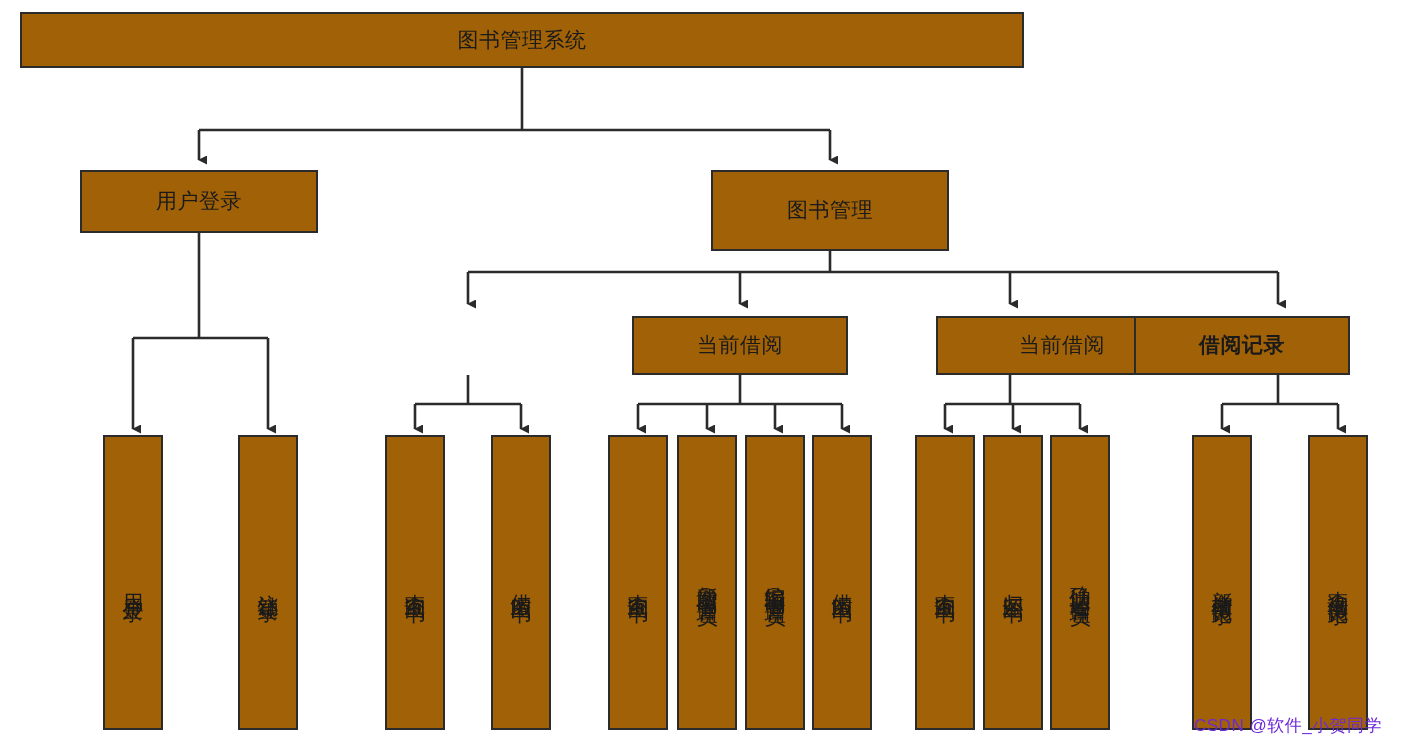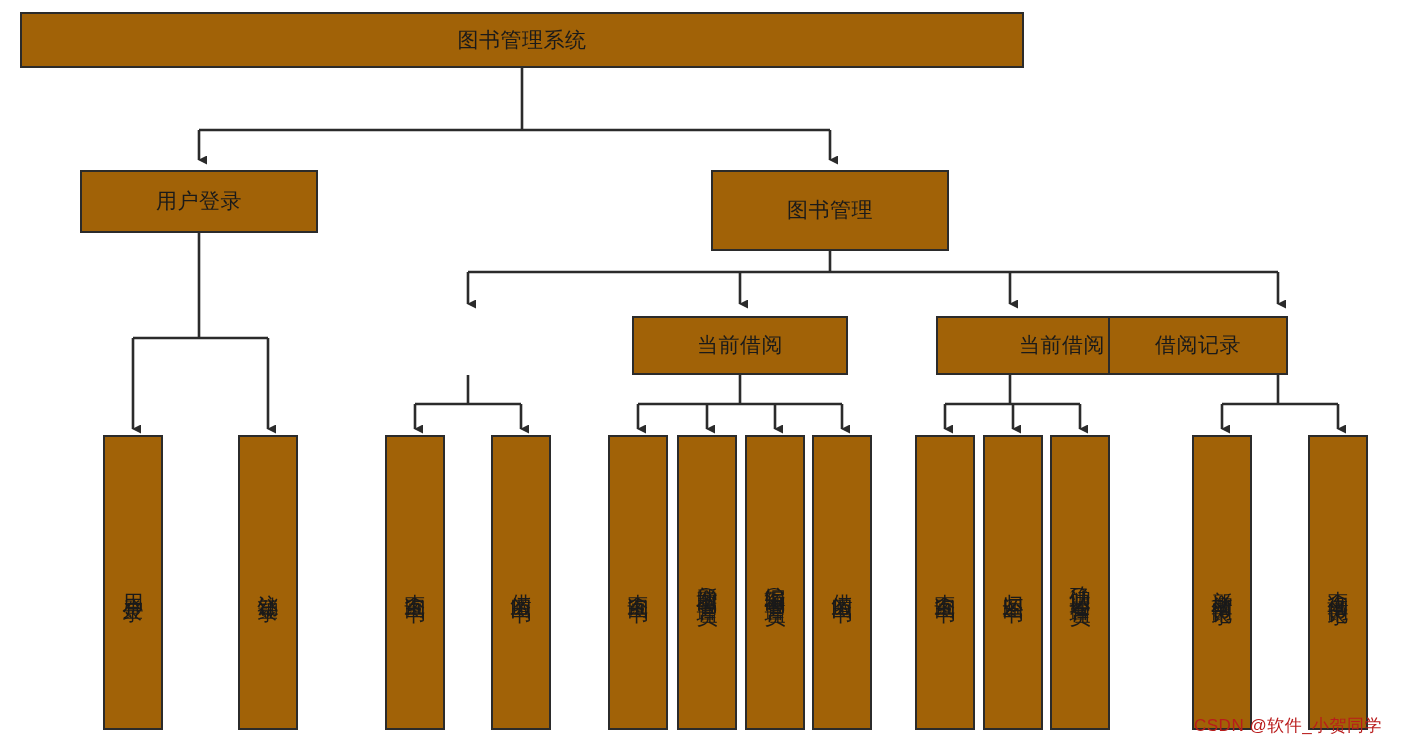--- a/index.html
+++ b/index.html
@@ -51,21 +51,21 @@
     letter-spacing: 3px;
     line-height: 1.15;
     white-space: nowrap;
     text-align: center;
   }
   #watermark {
     position: absolute;
     left: 1194px;
     top: 714px;
     font-size: 17px;
-    color: #b91c1c;
+    color: #6d28d9;
     white-space: nowrap;
     letter-spacing: 0.5px;
   }
 </style>
 </head>
 <body>
 
 <div id="diagram-root">
 
   <svg class="connector-layer" viewBox="0 0 1405 747" xmlns="http://www.w3.org/2000/svg">
@@ -144,21 +144,21 @@
 
 
   <div class="node-box" style="left:632px; top:316px; width:216px; height:59px;">
     <span class="node-label-h">当前借阅</span>
   </div>
 
   <div class="node-box" style="left:936px; top:316px; width:252px; height:59px;">
     <span class="node-label-h">当前借阅</span>
   </div>
 
-  <div class="node-box" style="left:1108px; top:316px; width:180px; height:59px;">
+  <div class="node-box" style="left:1134px; top:316px; width:216px; height:59px;font-weight:bold;">
     <span class="node-label-h">借阅记录</span>
   </div>
 
   <div class="node-box" style="left:103px; top:435px; width:60px; height:295px;">
     <span class="node-label-v">用户登录</span>
   </div>
 
   <div class="node-box" style="left:238px; top:435px; width:60px; height:295px;">
     <span class="node-label-v">注销登录</span>
   </div>

